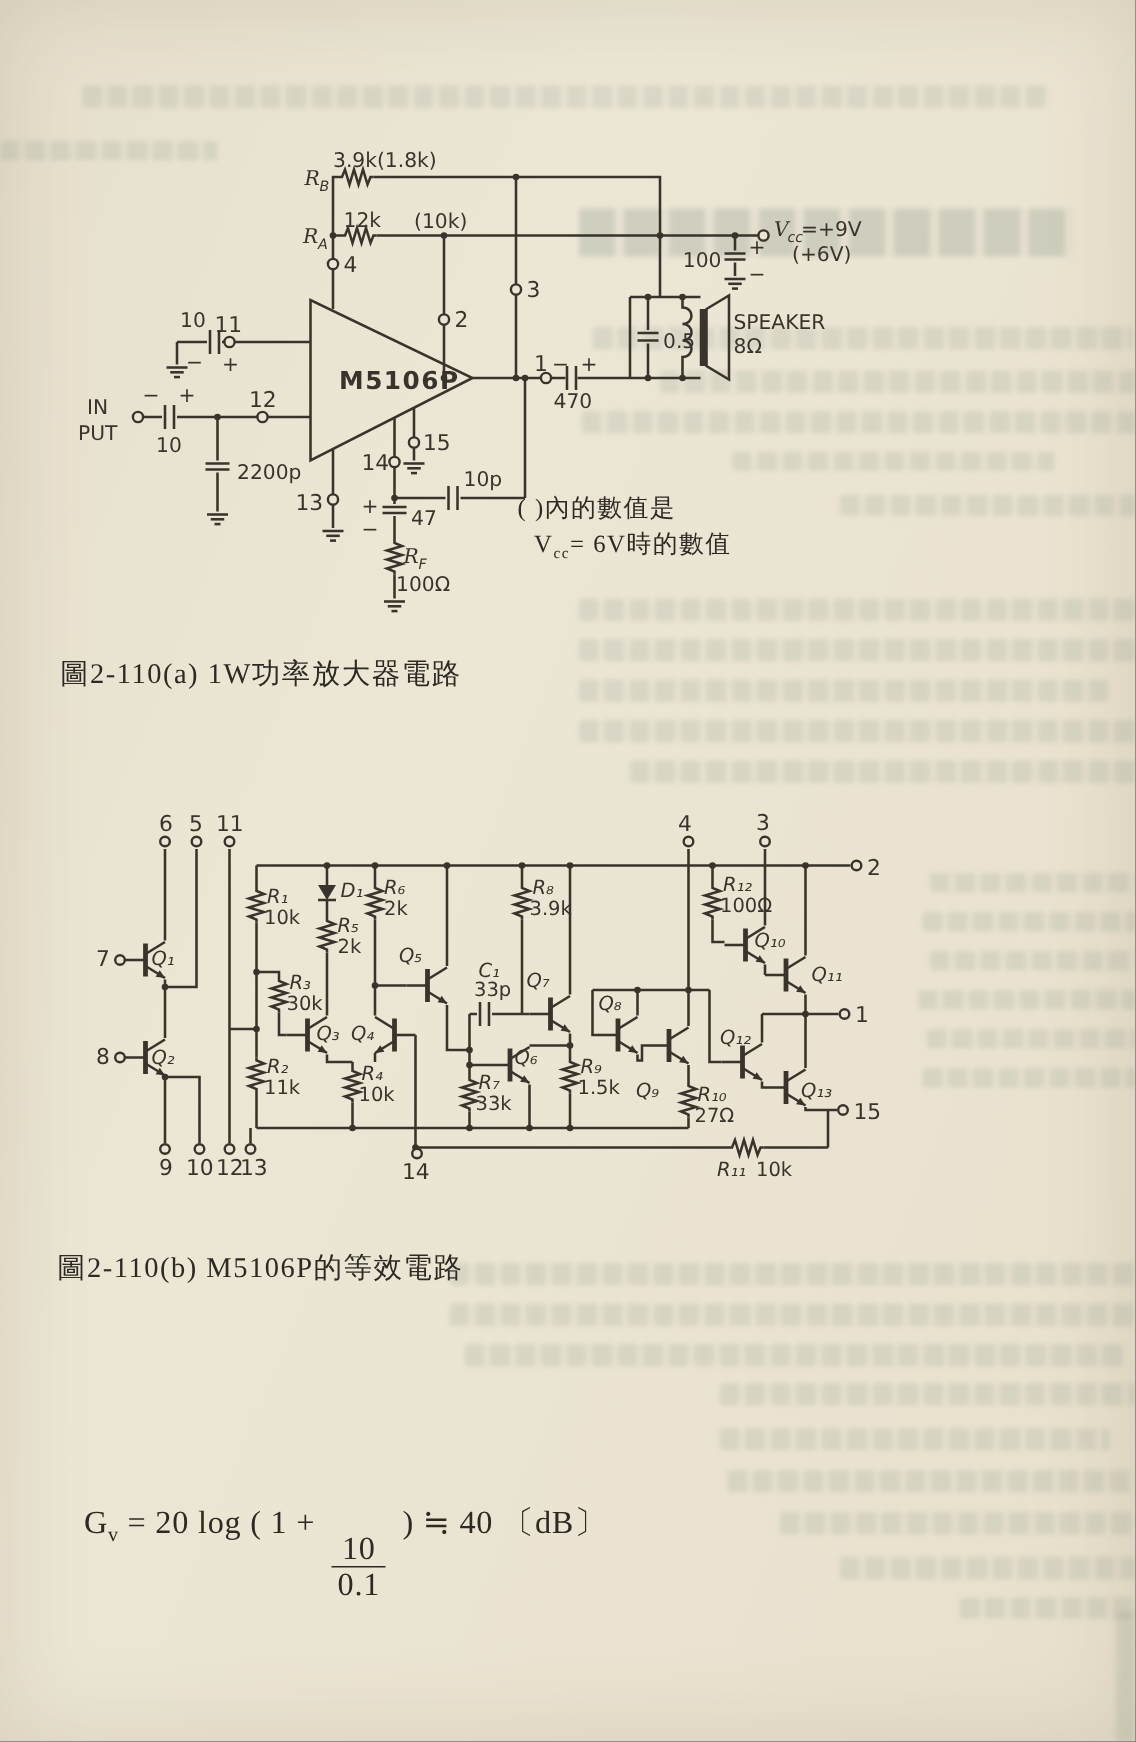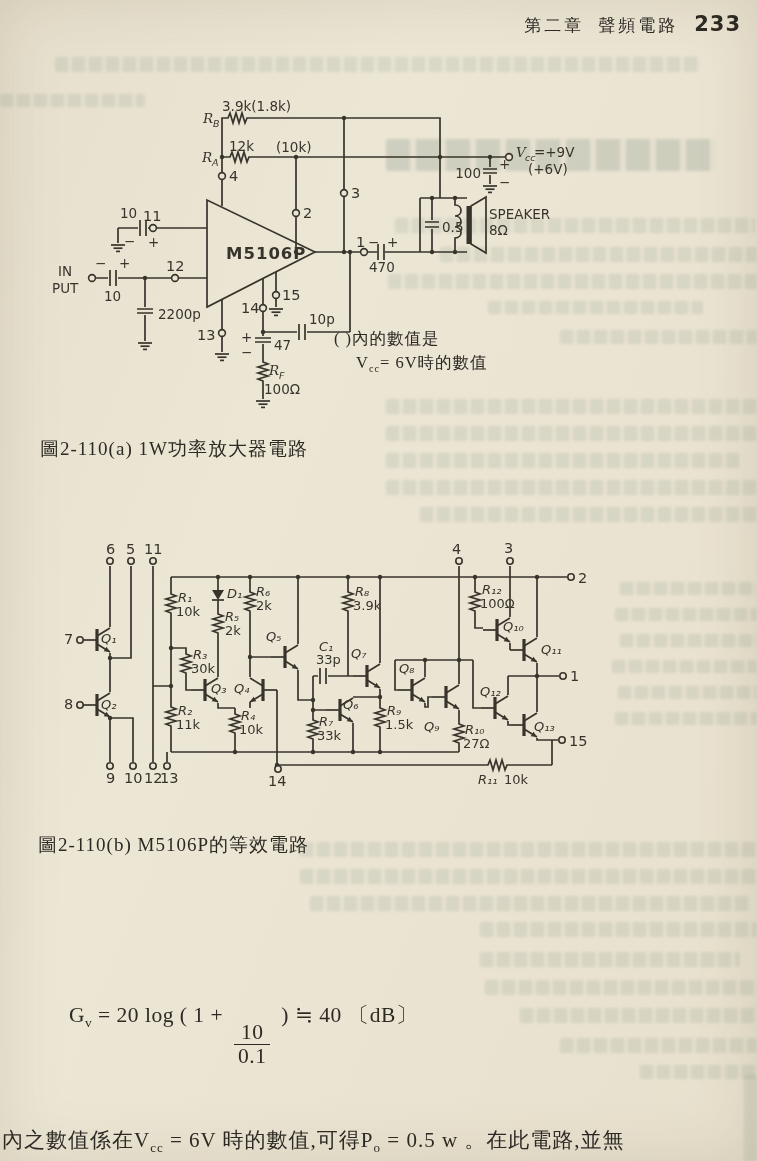--- a/index.html
+++ b/index.html
@@ -62,26 +62,20 @@
     <div class="bleed" style="left:310px;top:896px;width:440px;height:15px"></div>
     <div class="bleed" style="left:480px;top:922px;width:277px;height:15px"></div>
     <div class="bleed" style="left:480px;top:952px;width:260px;height:15px"></div>
     <div class="bleed" style="left:485px;top:980px;width:272px;height:15px"></div>
     <div class="bleed" style="left:520px;top:1008px;width:237px;height:15px"></div>
     <div class="bleed" style="left:560px;top:1038px;width:197px;height:15px"></div>
     <div class="bleed" style="left:640px;top:1065px;width:117px;height:14px"></div>
     <div class="bleed" style="left:744px;top:1075px;width:13px;height:86px"></div>
   </div>
 
-  <div class="header">
-    <span class="sec">第二章</span>
-    <span class="gap"></span>
-    <span class="sec">聲頻電路</span>
-    <span class="pnum">233</span>
-  </div>
 
   <svg class="art" width="757" height="1161" viewBox="0 0 757 1161">
     <defs>
       <g id="rv">
           <path fill="none" d="M0,0 L0,2 L5,4 L-5,7 L5,10 L-5,13 L5,16 L-5,19 L0,21 L0,23"></path>
         </g>
       <g id="rh">
           <path fill="none" d="M0,0 L2,0 L4,-5 L7,5 L10,-5 L13,5 L16,-5 L19,5 L21,0 L23,0"></path>
         </g>
       <g id="gnd">
@@ -323,25 +317,24 @@
         <text x="399" y="673" font-style="italic">Q₈</text>
         <text x="424" y="731" font-style="italic">Q₉</text>
         <text x="503" y="631" font-style="italic">Q₁₀</text>
         <text x="541" y="654" font-style="italic">Q₁₁</text>
         <text x="480" y="696" font-style="italic">Q₁₂</text>
         <text x="534" y="731" font-style="italic">Q₁₃</text>
       </g>
     </g>
   </svg>
 
-  <div class="txt note" style="left:334px;top:328px">( )內的數值是</div>
+  <div class="txt note" style="left:345px;top:328px">( )內的數值是</div>
   <div class="txt note" style="left:356px;top:352px">V<sub>cc</sub>= 6V時的數值</div>
 
   <div class="txt cap" style="left:40px;top:436px">圖2-110(a)  1W功率放大器電路</div>
   <div class="txt cap" style="left:38px;top:832px">圖2-110(b) M5106P的等效電路</div>
 
-  <div class="txt formula" style="left:69px;top:1000px">G<sub>v</sub> = 20 log ( 1 + <span class="frac">
+  <div class="txt formula" style="left:56px;top:1000px">G<sub>v</sub> = 20 log ( 1 + <span class="frac">
         <span class="num">10</span>
         <span class="den">0.1</span>
       </span> ) ≒ 40 〔dB〕</div>
-  <div class="txt body-line" style="left:2px;top:1126px">內之數值係在V<sub>cc</sub> = 6V 時的數值,可得P<sub>o</sub> = 0.5 w 。在此電路,並無</div>
 
 </div>
 
 </body></html>

